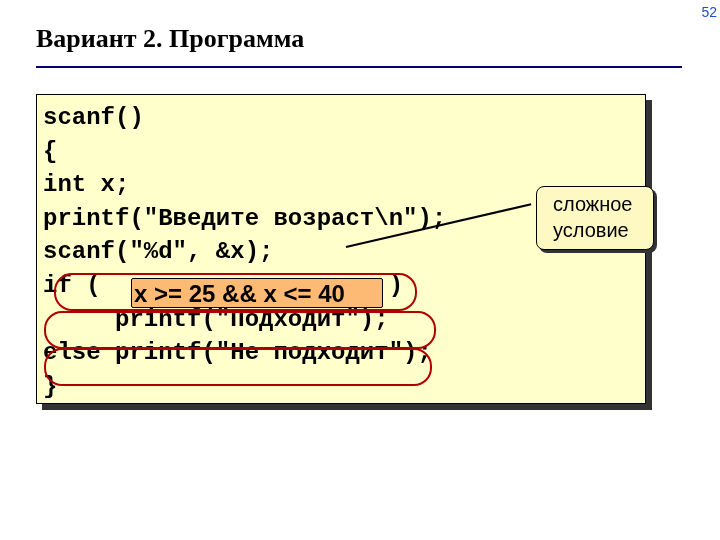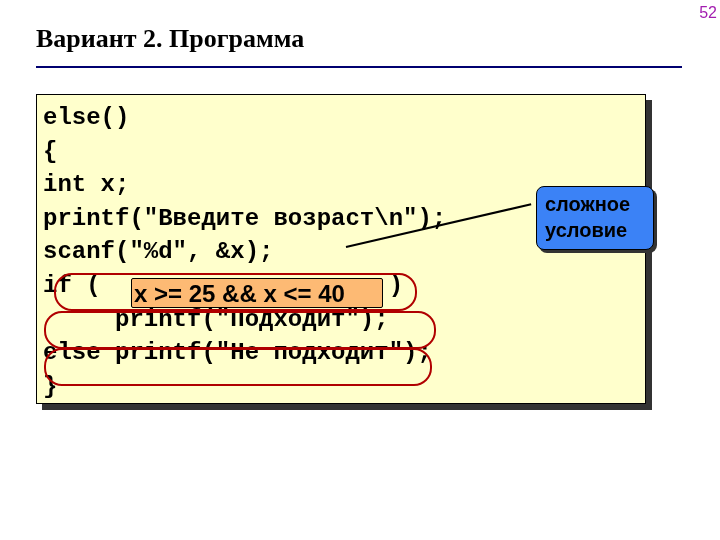--- a/index.html
+++ b/index.html
@@ -9,22 +9,22 @@
     height: 540px;
     background: #fff;
     font-family: Arial, Helvetica, sans-serif;
     position: relative;
     overflow: hidden;
   }
   .page-number {
     position: absolute;
     top: 4px;
     right: 3px;
-    font-size: 16px;
-    color: #a21caf;
+    font-size: 14px;
+    color: #1d4ed8;
   }
   .heading {
     position: absolute;
     top: 24px;
     left: 36px;
     font-size: 26px;
     font-weight: bold;
     color: #000;
     font-family: Liberation Serif, serif;
   }
@@ -59,27 +59,27 @@
     color: #000;
     line-height: 1.4;
     white-space: pre;
   }
   .callout {
     position: absolute;
     left: 536px;
     top: 186px;
     width: 118px;
     height: 64px;
-    background: #3b82f6;
+    background: #fef9c3;
     border: 1px solid #000;
     border-radius: 8px;
     font-family: Arial, Helvetica, sans-serif;
     font-size: 20px;
-    font-weight: bold;
-    padding: 4px 8px;
+    font-weight: normal;
+    padding: 4px 16px;
     line-height: 1.3;
     box-shadow: 3px 3px 0 #333;
   }
   .callout-line {
     position: absolute;
     left: 346px;
     top: 246px;
     width: 190px;
     height: 2px;
     background: #000;
@@ -117,21 +117,21 @@
 </style>
 </head>
 <body>
 
 <div class="page-number">52</div>
 <div class="heading">Вариант 2. Программа</div>
 <div class="divider"></div>
 
 <div class="code-shadow"></div>
 
-<div class="code-box"><span>else()</span>
+<div class="code-box"><span>scanf()</span>
 <span>{</span>
 <span>int x;</span>
 <span>printf("Введите возраст\n");</span>
 <span>scanf("%d", &amp;x);</span>
 <span>if ( </span><span>                  </span><span> )</span>
 <span>     printf("Подходит");</span>
 <span>else printf("Не подходит");</span>
 <span>}</span></div>
 
 <div class="highlight-pill pill1"></div>

